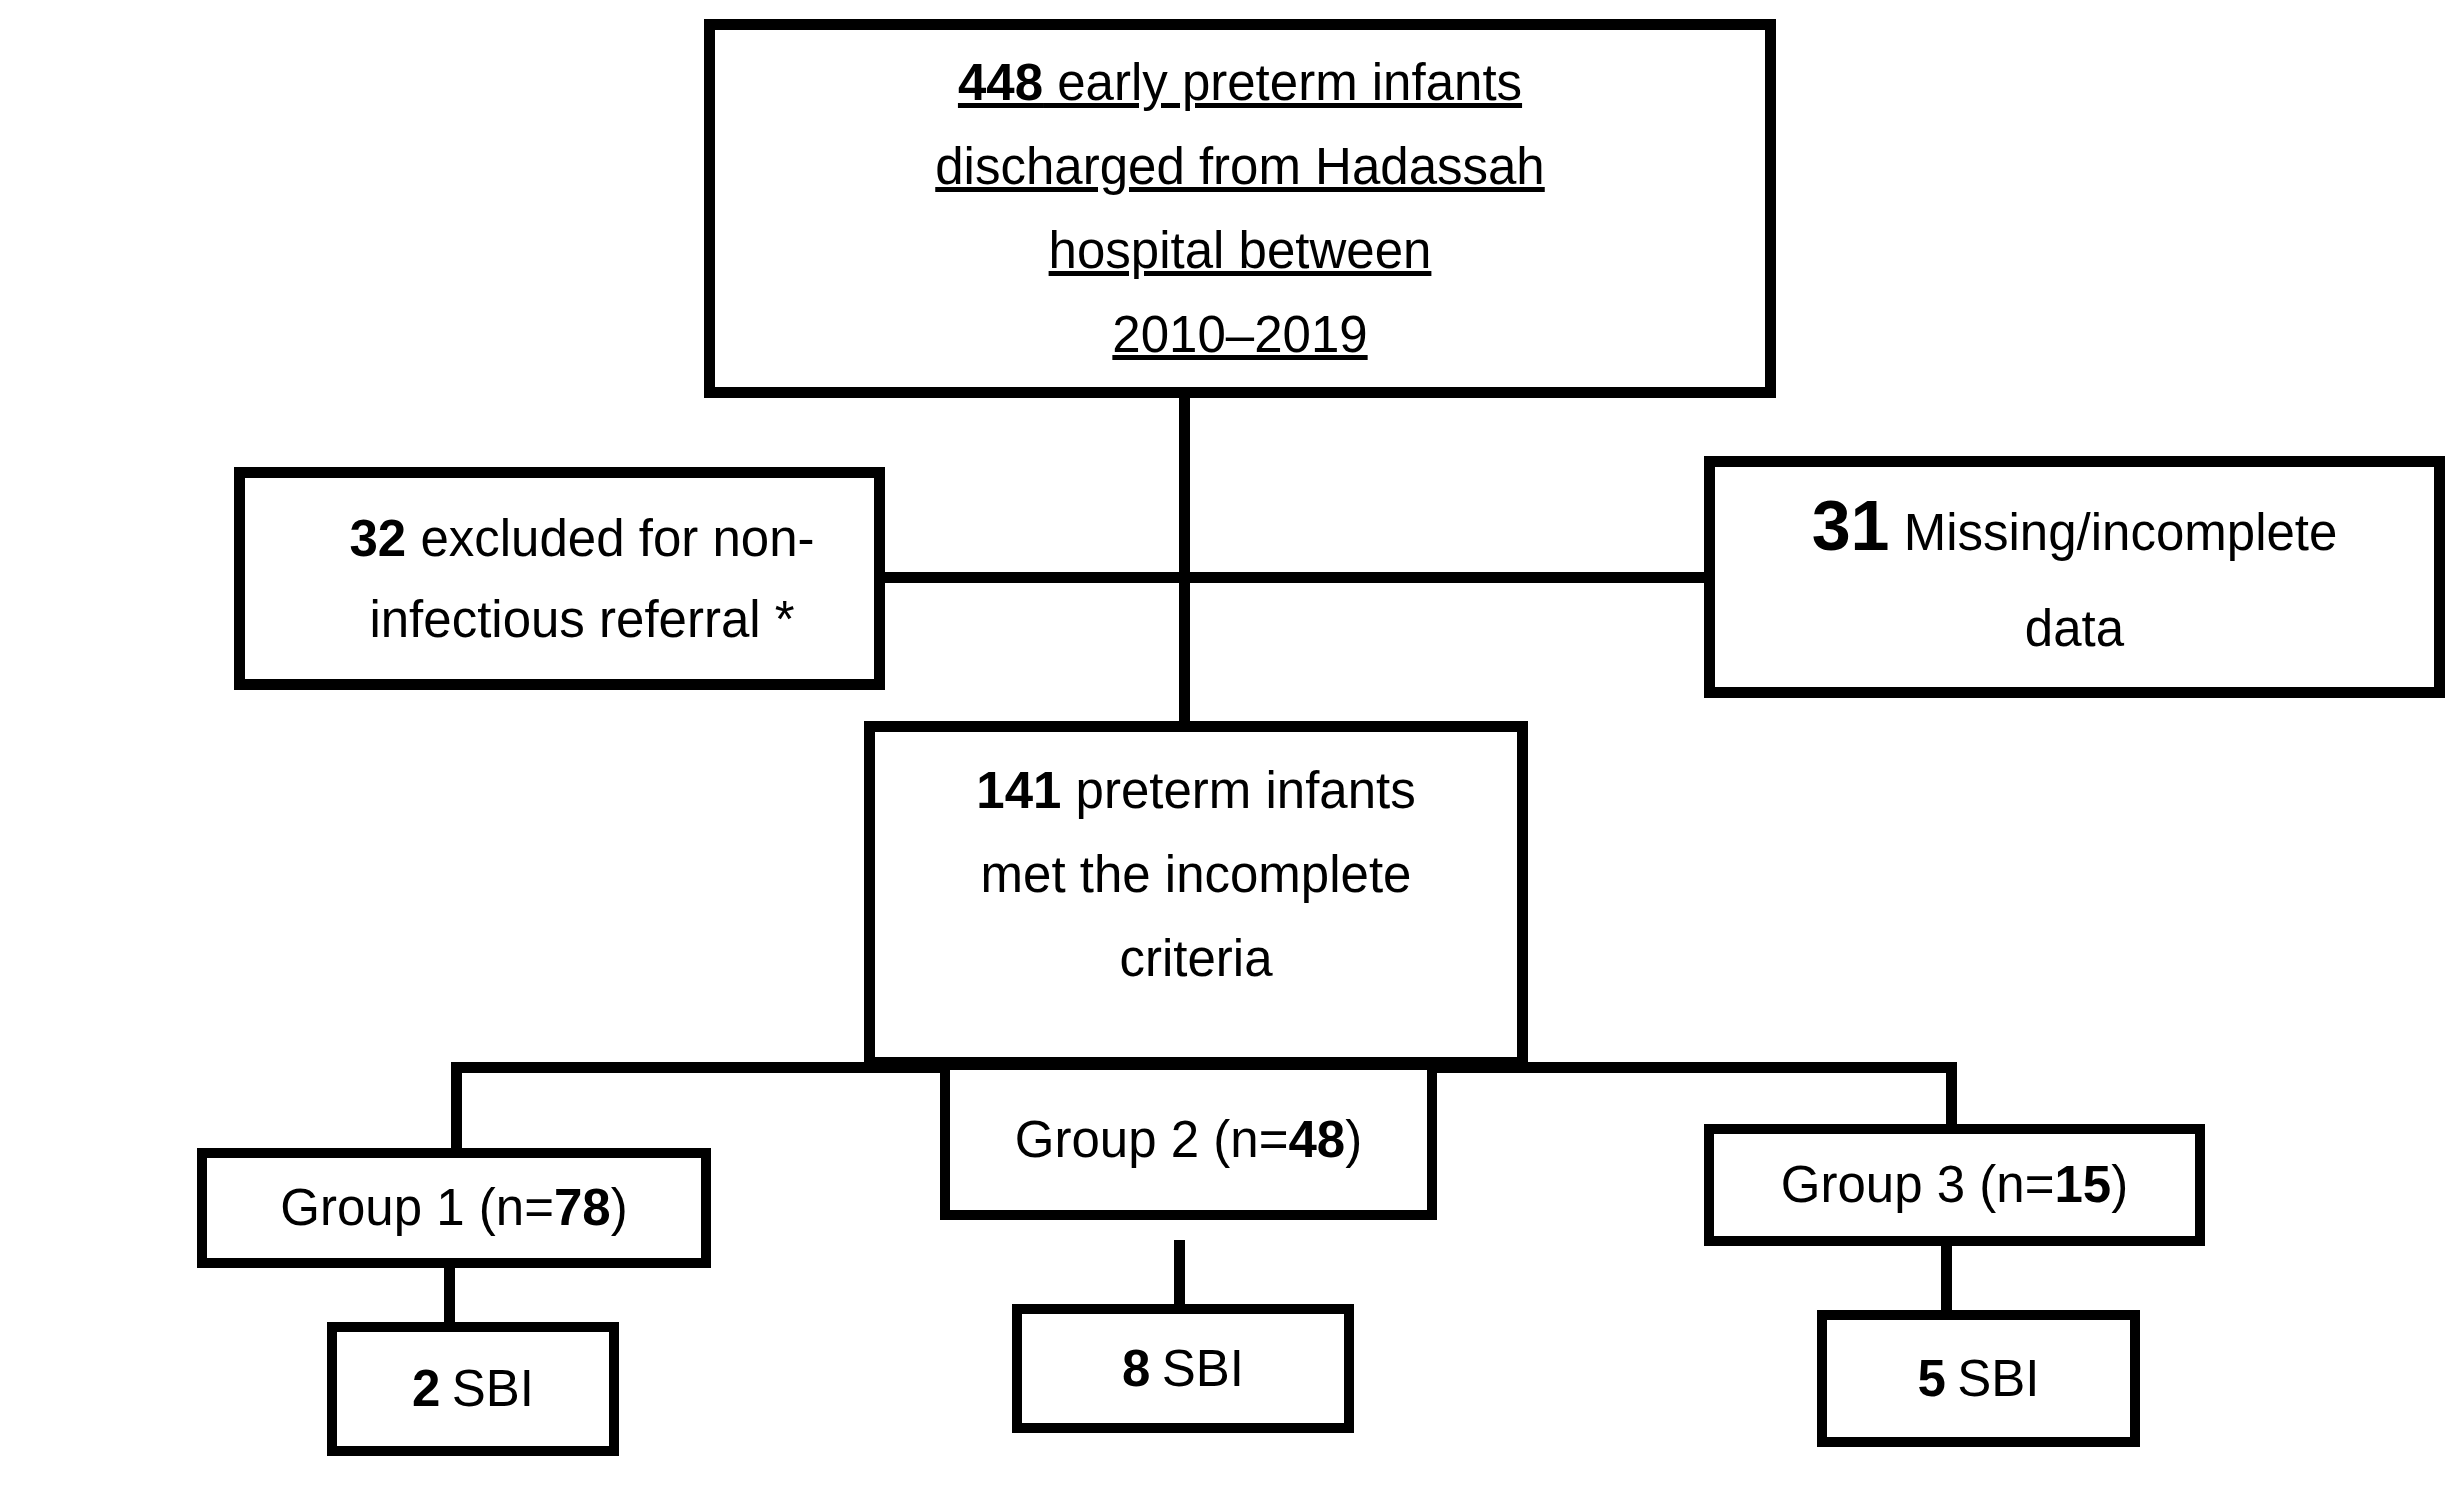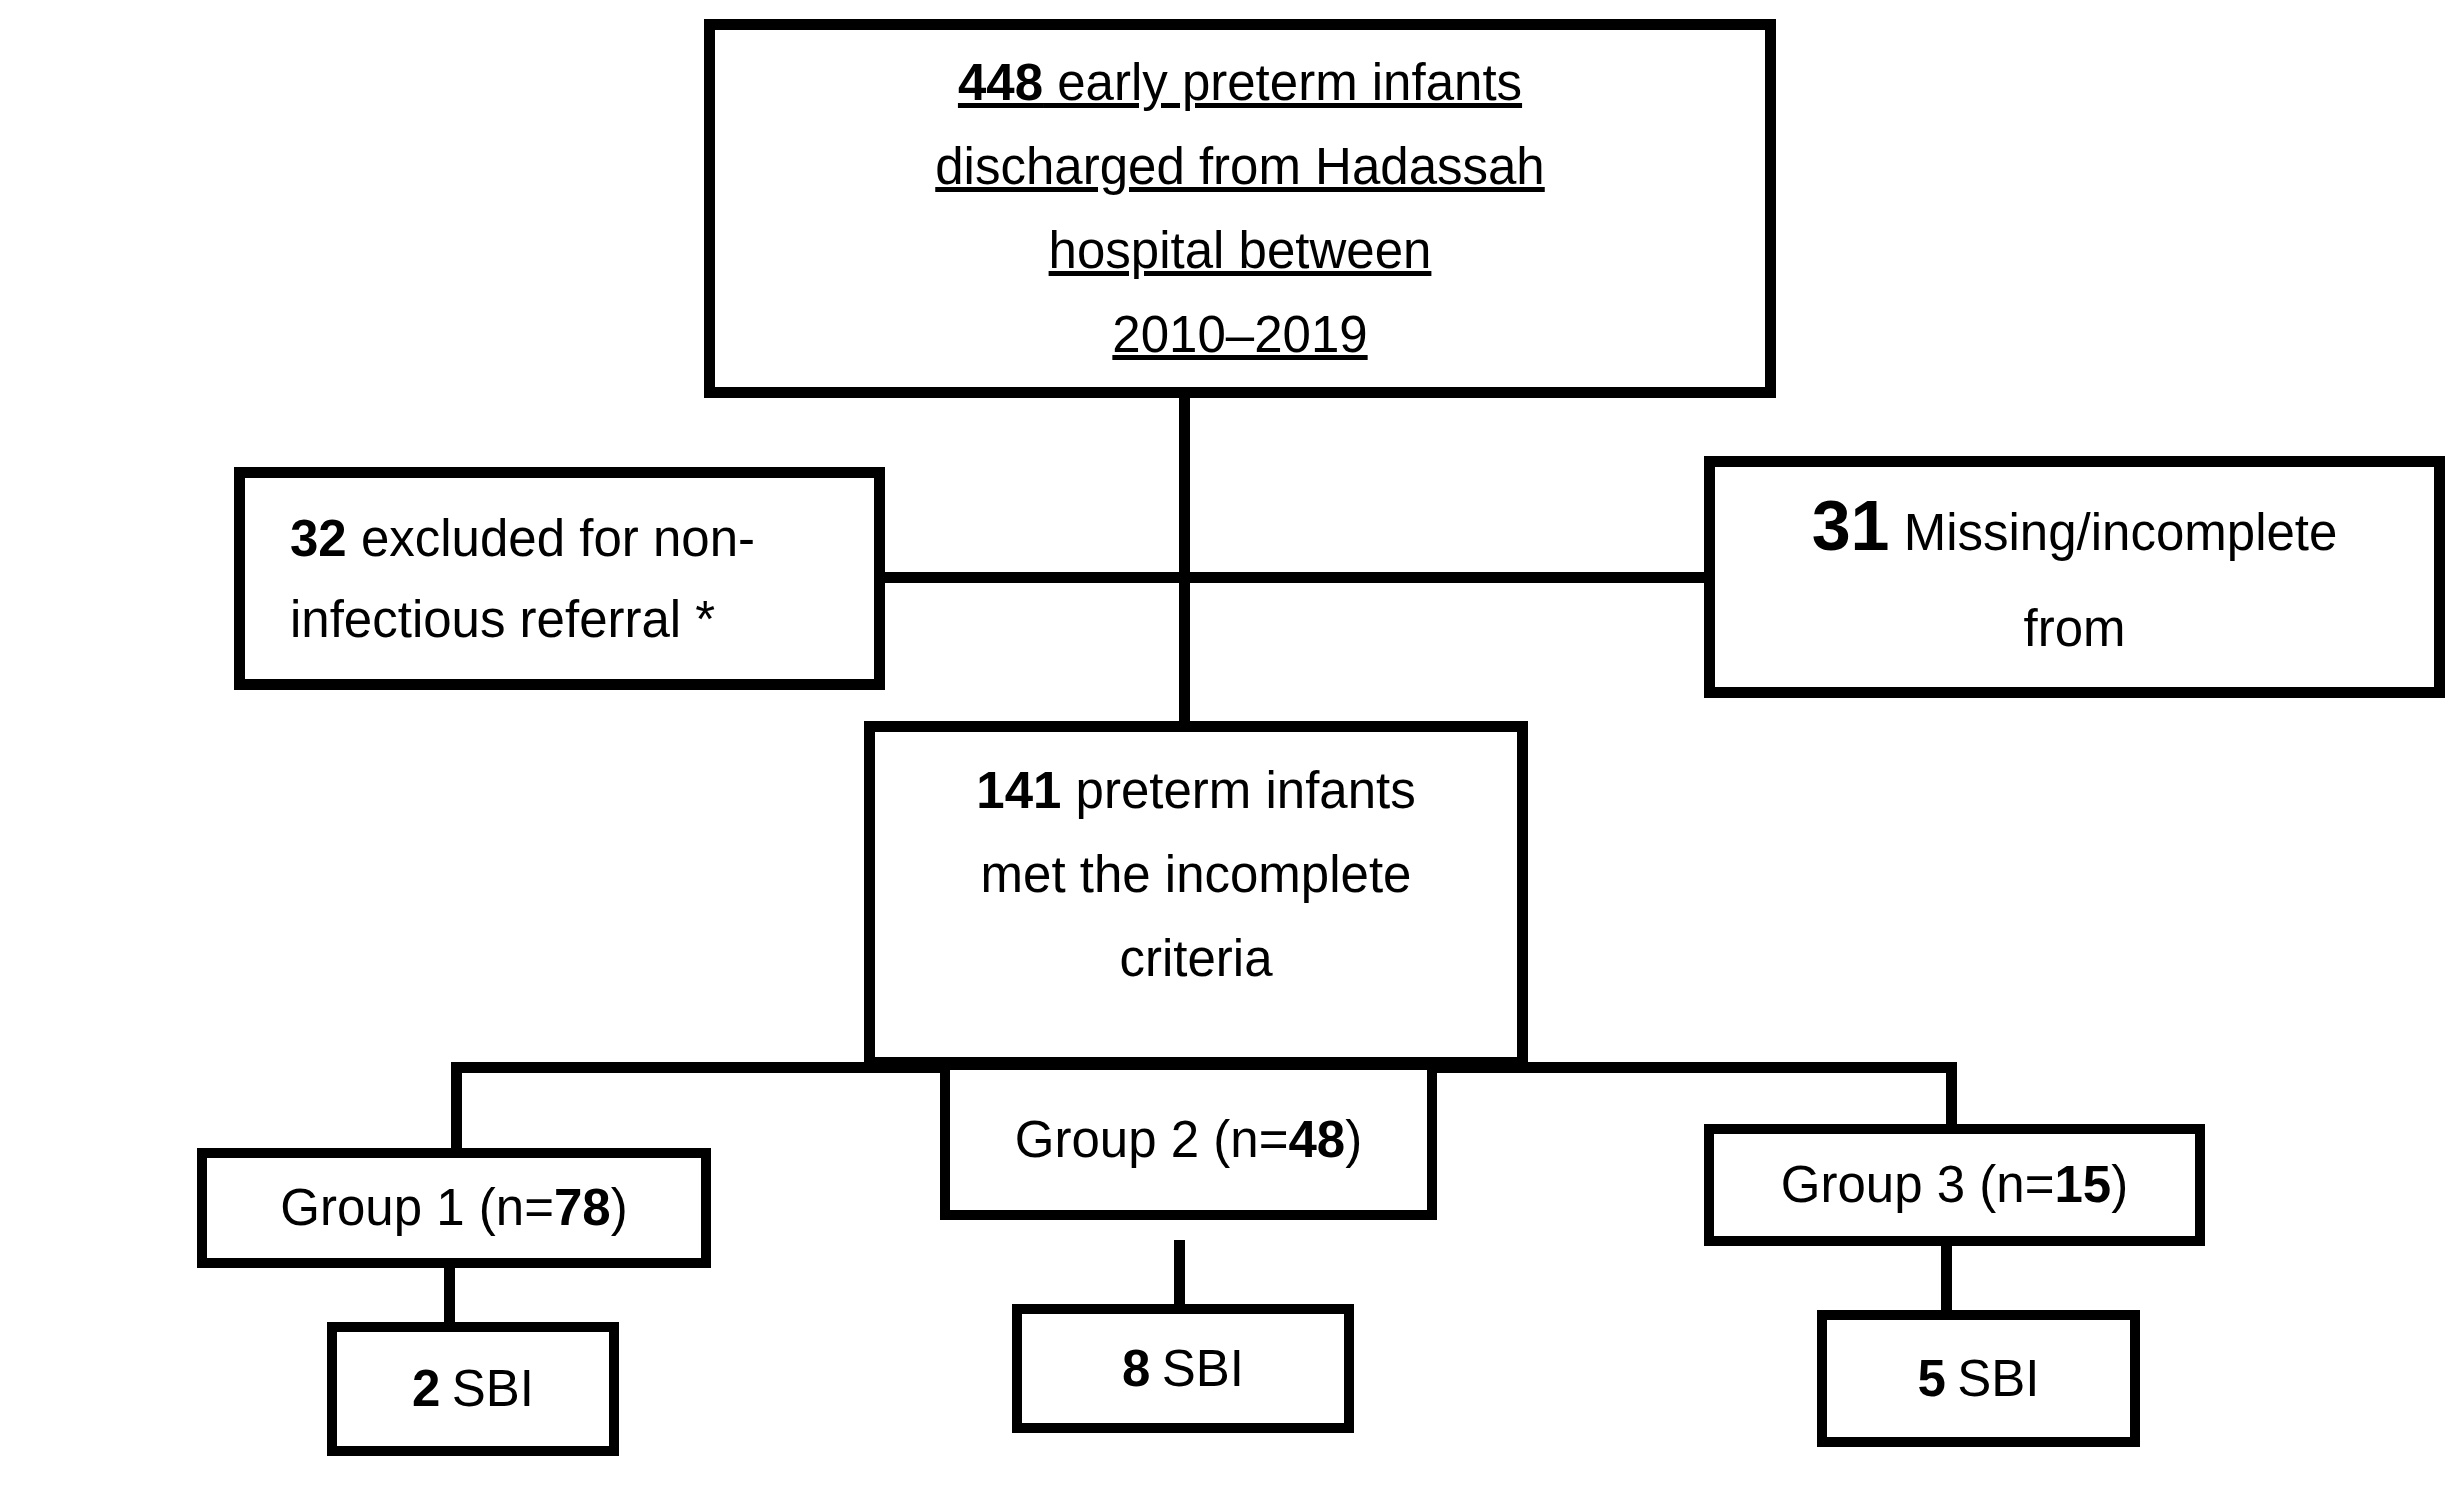--- a/index.html
+++ b/index.html
@@ -25,21 +25,21 @@
     line-height:84px;
     text-align:center;
     white-space:nowrap;
   }
   .box .b{font-weight:bold;}
   .tl{display:block;}
 
   
   #box-total   {left:704px;  top:19px;   width:1072px; height:379px;text-decoration:underline;}
   #box-excluded{left:234px;  top:467px;  width:651px;  height:223px;
-                align-items:flex-start; text-align:left; padding-left:45px; line-height:81px;}
+                align-items:center; text-align:left; padding-left:45px; line-height:81px;}
   #box-missing {left:1704px; top:456px;  width:741px;  height:242px; line-height:96px;}
   #box-missing .b{font-size:70px;}
   #box-included{left:864px;  top:721px;  width:664px;  height:347px; padding-bottom:39px;}
   #box-group1  {left:197px;  top:1148px; width:514px;  height:120px; border-width:10.3px;}
   #box-group2  {left:940px; top:1060px; width:497px;  height:160px; border-width:10.3px;text-align:right;}
   #box-group3  {left:1704px; top:1124px; width:501px;  height:122px; border-width:10.3px;align-items:center;}
   #box-sbi1    {left:327px;  top:1322px; width:292px;  height:134px; border-width:10.3px;}
   #box-sbi2    {left:1012px; top:1304px; width:342px;  height:129px; border-width:10.3px;}
   #box-sbi3    {left:1817px; top:1310px; width:323px;  height:137px; border-width:10.3px;}
   .sbi .b{margin-right:0.22em;}
@@ -77,21 +77,21 @@
     <span class="tl">2010–2019</span>
   </div>
 
   <div class="box" id="box-excluded">
     <span class="tl"><span class="b">32</span><span> excluded for non-</span></span>
     <span class="tl">infectious referral *</span>
   </div>
 
   <div class="box" id="box-missing">
     <span class="tl"><span class="b">31</span><span> Missing/incomplete</span></span>
-    <span class="tl">from</span>
+    <span class="tl">data</span>
   </div>
 
   <div class="box" id="box-included">
     <span class="tl"><span class="b">141</span><span> preterm infants</span></span>
     <span class="tl">met the incomplete</span>
     <span class="tl">criteria</span>
   </div>
 
   <div class="box" id="box-group1">
     <span class="tl"><span>Group 1 (n=</span><span class="b">78</span><span>)</span></span>

